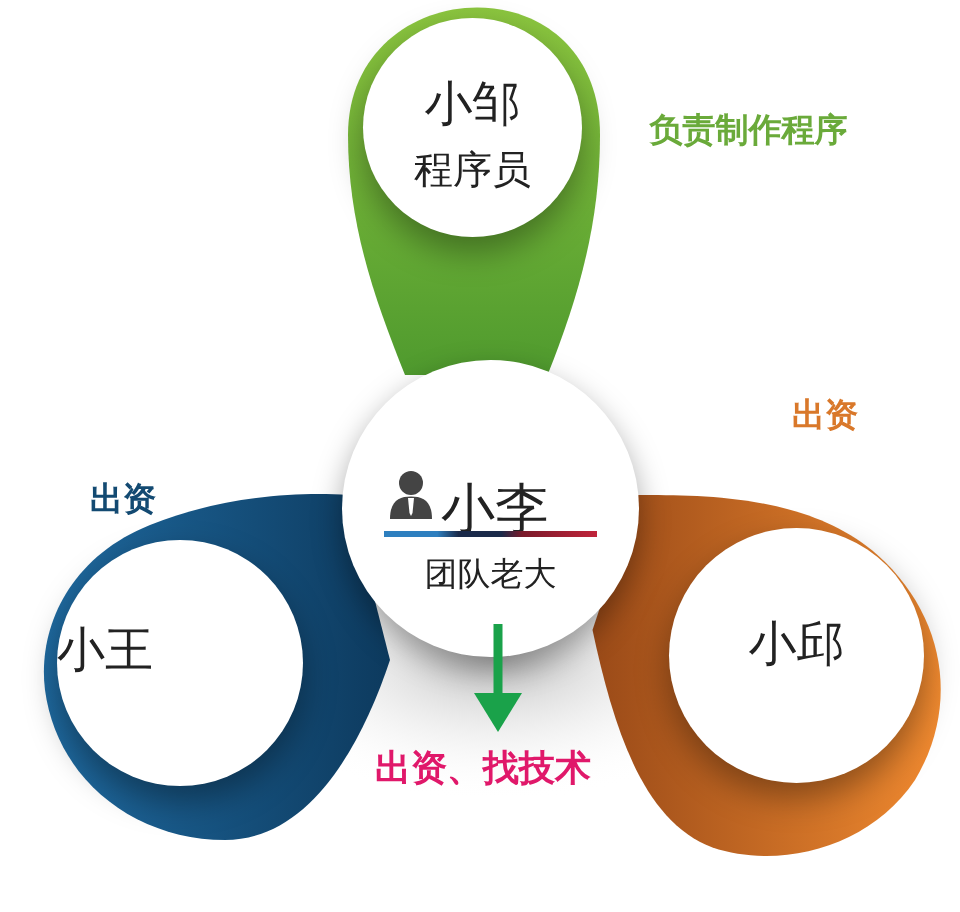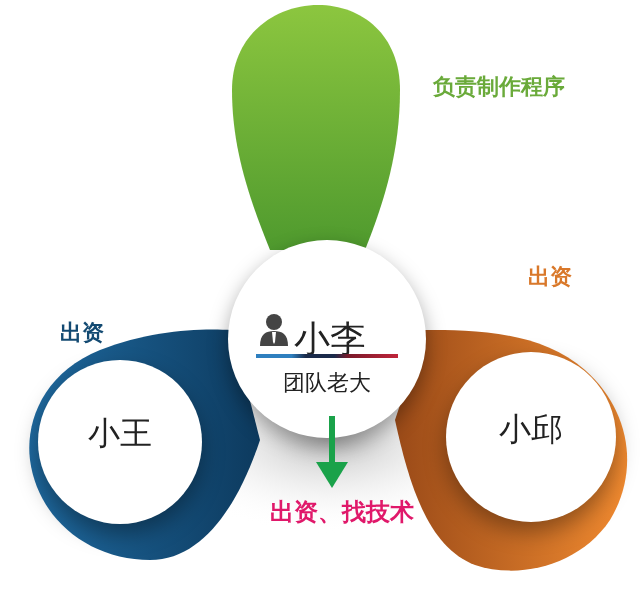--- a/index.html
+++ b/index.html
@@ -36,24 +36,28 @@
 
     <ellipse cx="330" cy="470" rx="150" ry="80" fill="url(#gShade)"></ellipse>
 
     <path d="M270,250 C250,200 232,150 232,90 C232,35 275,5 318,5 C362,5 400,35 400,90 C400,150 385,200 365,250 Z" fill="url(#gGreen)"></path>
 
     <path d="M232,330 C200,328 150,330 100,350 C45,372 25,420 30,460 C38,520 90,560 150,560 C205,560 240,500 260,440 Z" fill="url(#gBlue)"></path>
 
     <path d="M425,330 C470,330 540,330 585,370 C630,410 640,470 610,520 C580,565 520,580 475,565 C430,548 410,490 395,420 Z" fill="url(#gOrange)"></path>
   </svg>
 
+  <div class="circle" style="left:242px;top:12px;width:146px;height:146px;">
+    <div class="txt name" style="left:0;width:146px;text-align:center;top:36px;font-size:32px;">小邹</div>
+    <div class="txt name" style="left:0;width:146px;text-align:center;top:84px;font-size:26px;">程序员</div>
+  </div>
   <div class="txt label" style="left:433px;top:72px;font-size:22px;color:#6aaa3a;">负责制作程序</div>
 
   <div class="circle" style="left:38px;top:360px;width:164px;height:164px;">
-    <div class="txt name" style="left:0;width:164px;text-align:center;top:52px;font-size:32px;">小王</div>
+    <div class="txt name" style="left:0;width:164px;text-align:left;top:52px;font-size:32px;">小王</div>
   </div>
   <div class="txt label" style="left:60px;top:318px;font-size:22px;color:#134a72;">出资</div>
 
   <div class="circle" style="left:446px;top:352px;width:170px;height:170px;">
     <div class="txt name" style="left:0;width:170px;text-align:center;top:56px;font-size:32px;">小邱</div>
   </div>
   <div class="txt label" style="left:528px;top:262px;font-size:22px;color:#d9782a;">出资</div>
 
   <div class="circle" style="left:228px;top:240px;width:198px;height:198px;box-shadow:0 8px 20px rgba(0,0,0,0.35);">
     <span style="position:absolute;left:30px;top:72px;width:32px;height:34px;">
@@ -65,14 +69,14 @@
     </span>
     <div class="txt name" style="left:66px;top:75px;font-size:36px;">小李</div>
     <div style="position:absolute;left:28px;top:114px;width:142px;height:4px;background:linear-gradient(90deg,#2e7fbf 0%,#2e7fbf 25%,#1a2a4a 35%,#1a2a4a 55%,#7a1a2a 65%,#c0243a 100%);"></div>
     <div class="txt name" style="left:0;width:198px;text-align:center;top:128px;font-size:22px;font-family:Liberation Mono, monospace;">团队老大</div>
   </div>
 
   <svg style="position:absolute;left:312px;top:416px;" width="40" height="74" viewBox="0 0 40 74">
     <rect x="17" y="0" width="6" height="54" fill="#1aa24a"></rect>
     <polygon points="4,46 36,46 20,72" fill="#1aa24a"></polygon>
   </svg>
-  <div class="txt label" style="left:250px;top:496px;font-size:24px;color:#e0186a;margin-left:20px;">出资、找技术</div>
+  <div class="txt label" style="left:250px;top:496px;font-size:24px;color:#e0186a;">出资、找技术</div>
 </div>
 
 </body></html>

